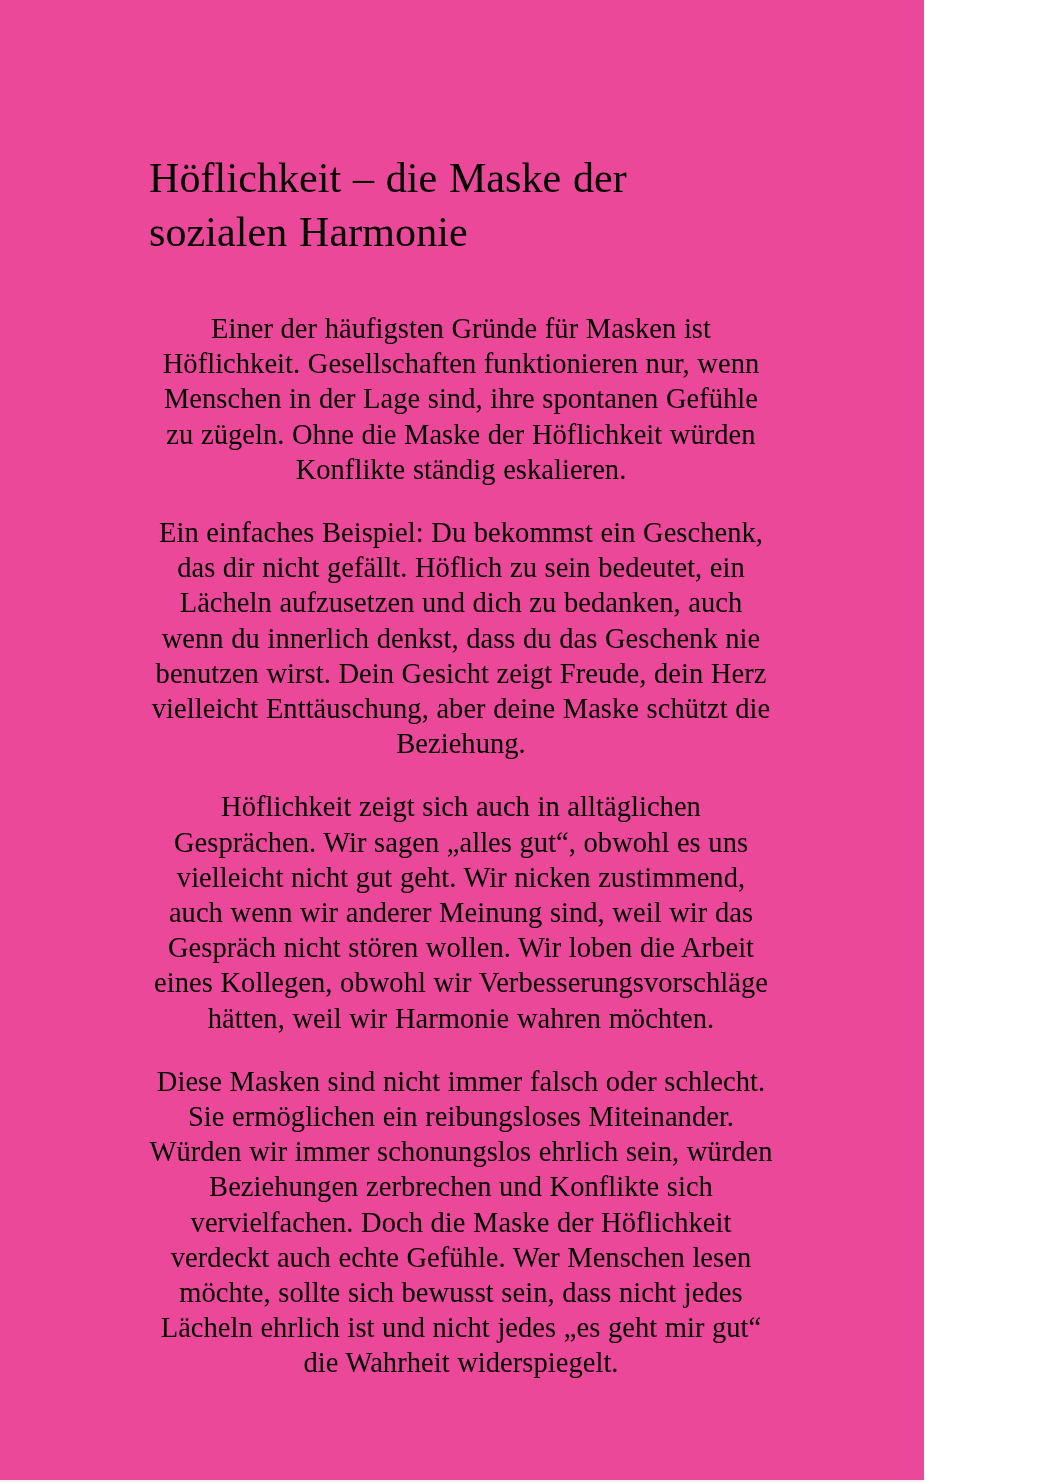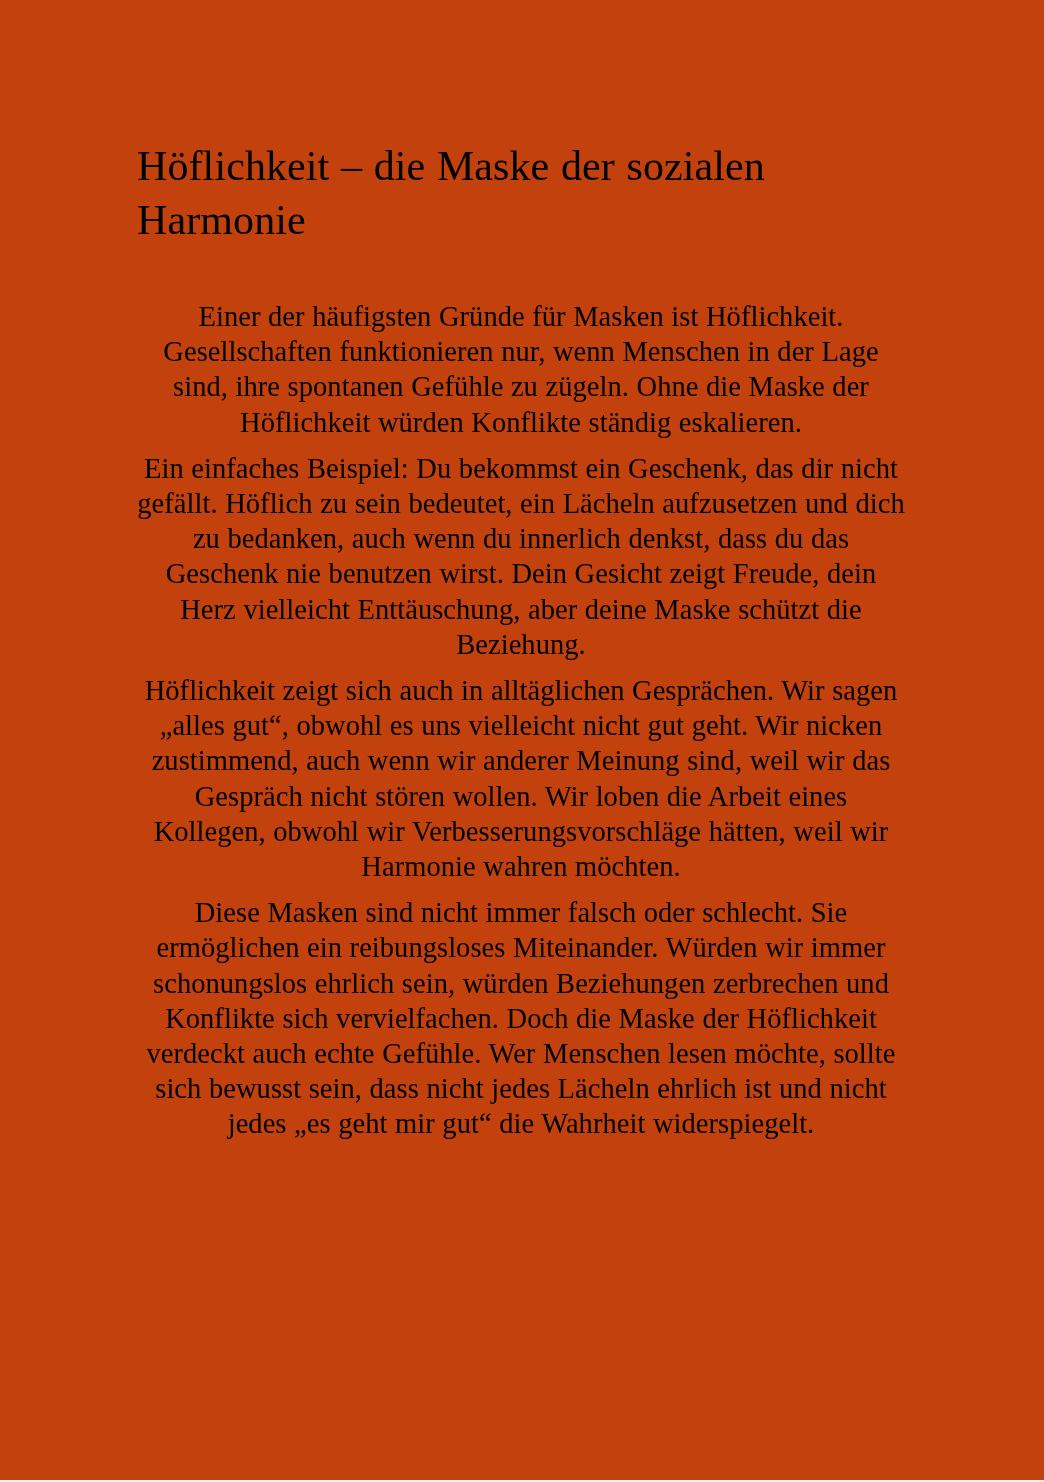--- a/index.html
+++ b/index.html
@@ -11,24 +11,24 @@
     width: 1044px;
     height: 1482px;
     overflow: hidden;
     font-family: "Liberation Serif", "DejaVu Serif", serif;
     color: #000000;
     -webkit-font-smoothing: antialiased;
   }
   .page {
     position: relative;
     box-sizing: border-box;
-    width: 1044px;
+    width: 924px;
     height: 1482px;
-    background: #c2410c;
-    padding: 0;
+    background: #ec4899;
+    padding: 12px;
   }
   .page-bottom-rule {
     position: absolute;
     left: 0;
     right: 0;
     bottom: 0;
     height: 2px;
     background: #f2f2f3;
   }
   .content {
@@ -52,21 +52,21 @@
     line-height: 35.2px;
     letter-spacing: 0.05px;
     word-spacing: 0.4px;
     text-align: center;
     color: #000000;
   }
   .body-text.first-para {
     margin-top: 52px;
   }
   .body-text + .body-text {
-    margin-top: 11px;
+    margin-top: 28px;
   }
 </style>
 </head>
 <body>
 
 <div class="page">
 
   <div class="content">
 
     <h1 class="doc-title">Höflichkeit – die Maske der sozialen Harmonie</h1>

